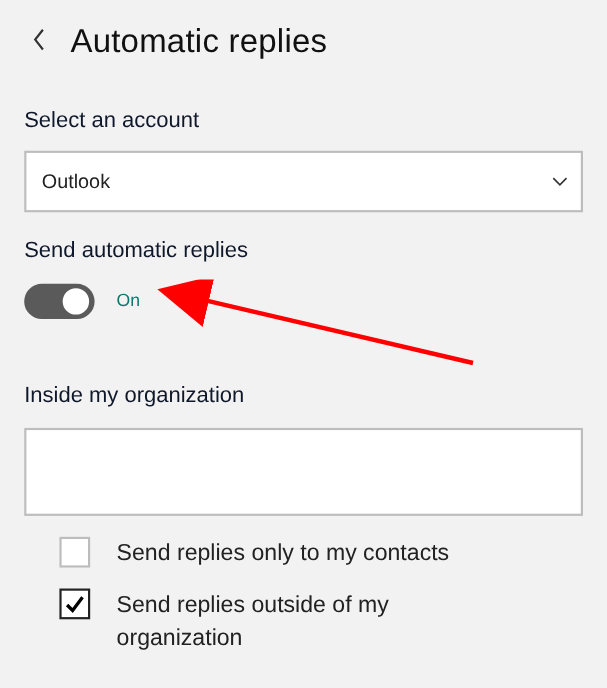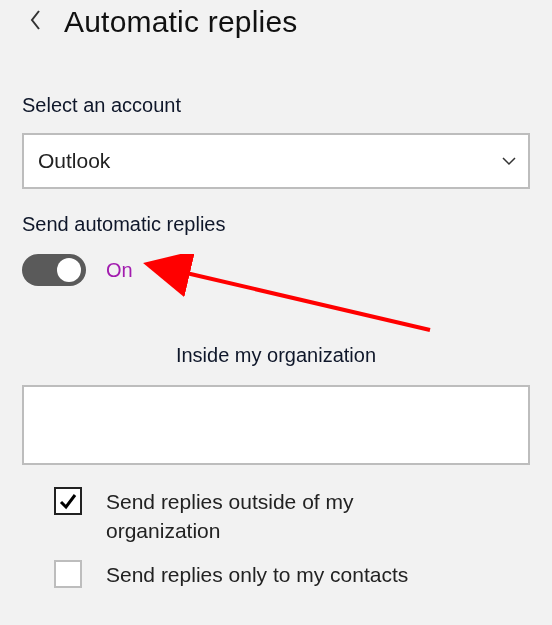--- a/index.html
+++ b/index.html
@@ -15,22 +15,22 @@
   .page {
     position: relative;
     padding: 0 22px 0 22px;
     box-sizing: border-box;
     width: 552px;
     height: 625px;
   }
   .header {
     display: flex;
     align-items: center;
-    padding-top: 2px;
-    margin-bottom: 52px;
+    padding-top: 18px;
+    margin-bottom: 40px;
   }
   .back-btn {
     width: 40px;
     height: 40px;
     display: flex;
     align-items: center;
     justify-content: center;
     margin-left: -6px;
     cursor: pointer;
     color: #333;
@@ -52,21 +52,21 @@
     margin-top: 16px;
     position: relative;
   }
   .select-box {
     width: 100%;
     box-sizing: border-box;
     height: 56px;
     background: #fff;
     border: 2px solid #bdbdbd;
     padding: 0 40px 0 14px;
-    font-size: 21px;
+    font-size: 18px;
     color: #222;
     display: flex;
     align-items: center;
     cursor: pointer;
   }
   .select-caret {
     position: absolute;
     right: 14px;
     top: 50%;
     transform: translateY(-50%);
@@ -90,23 +90,23 @@
   .toggle-knob {
     position: absolute;
     top: 4px;
     right: 5px;
     width: 24px;
     height: 24px;
     border-radius: 50%;
     background: #fff;
   }
   .toggle-state {
-    font-size: 20px;
+    font-size: 16px;
     margin-left: 20px;
-    color: #a21caf;
+    color: #0f766e;
   }
   .text-area-box {
     width: 100%;
     box-sizing: border-box;
     height: 80px;
     background: #fff;
     border: 2px solid #bdbdbd;
     margin-top: 18px;
     resize: none;
     font-size: 18px;
@@ -178,37 +178,37 @@
   </div>
 
   <div class="label section-gap">Send automatic replies</div>
   <div class="toggle-row">
     <div class="toggle">
       <div class="toggle-knob"></div>
     </div>
     <div class="toggle-state">On</div>
   </div>
 
-  <div class="label" style="margin-top:58px;text-align:center;">Inside my organization</div>
+  <div class="label" style="margin-top:58px;">Inside my organization</div>
   <textarea class="text-area-box" value="" style=""></textarea>
+
+  <div class="checkbox-row" style="margin-top:14px;">
+    <div class="checkbox unchecked"></div>
+    <div class="checkbox-label">Send replies only to my contacts</div>
+  </div>
 
   <div class="checkbox-row">
     <div class="checkbox">
       <span>
         <svg viewBox="0 0 20 20">
             <polyline points="3,11 8,16 17,4" fill="none" stroke="#000" stroke-width="3"></polyline>
           </svg>
       </span>
     </div>
     <div class="checkbox-label">Send replies outside of my organization</div>
-  </div>
-
-  <div class="checkbox-row" style="margin-top:14px;">
-    <div class="checkbox unchecked"></div>
-    <div class="checkbox-label">Send replies only to my contacts</div>
   </div>
 
   
   <svg class="annotation" width="320" height="100">
     <defs>
       <marker id="ah" markerWidth="12" markerHeight="12" refX="2" refY="6" orient="auto">
         <path d="M0,0 L12,6 L0,12 Z" fill="#ff0000"></path>
       </marker>
     </defs>
     <line x1="300" y1="76" x2="52" y2="18" stroke="#ff0000" stroke-width="4" marker-end="url(#ah)"></line>

